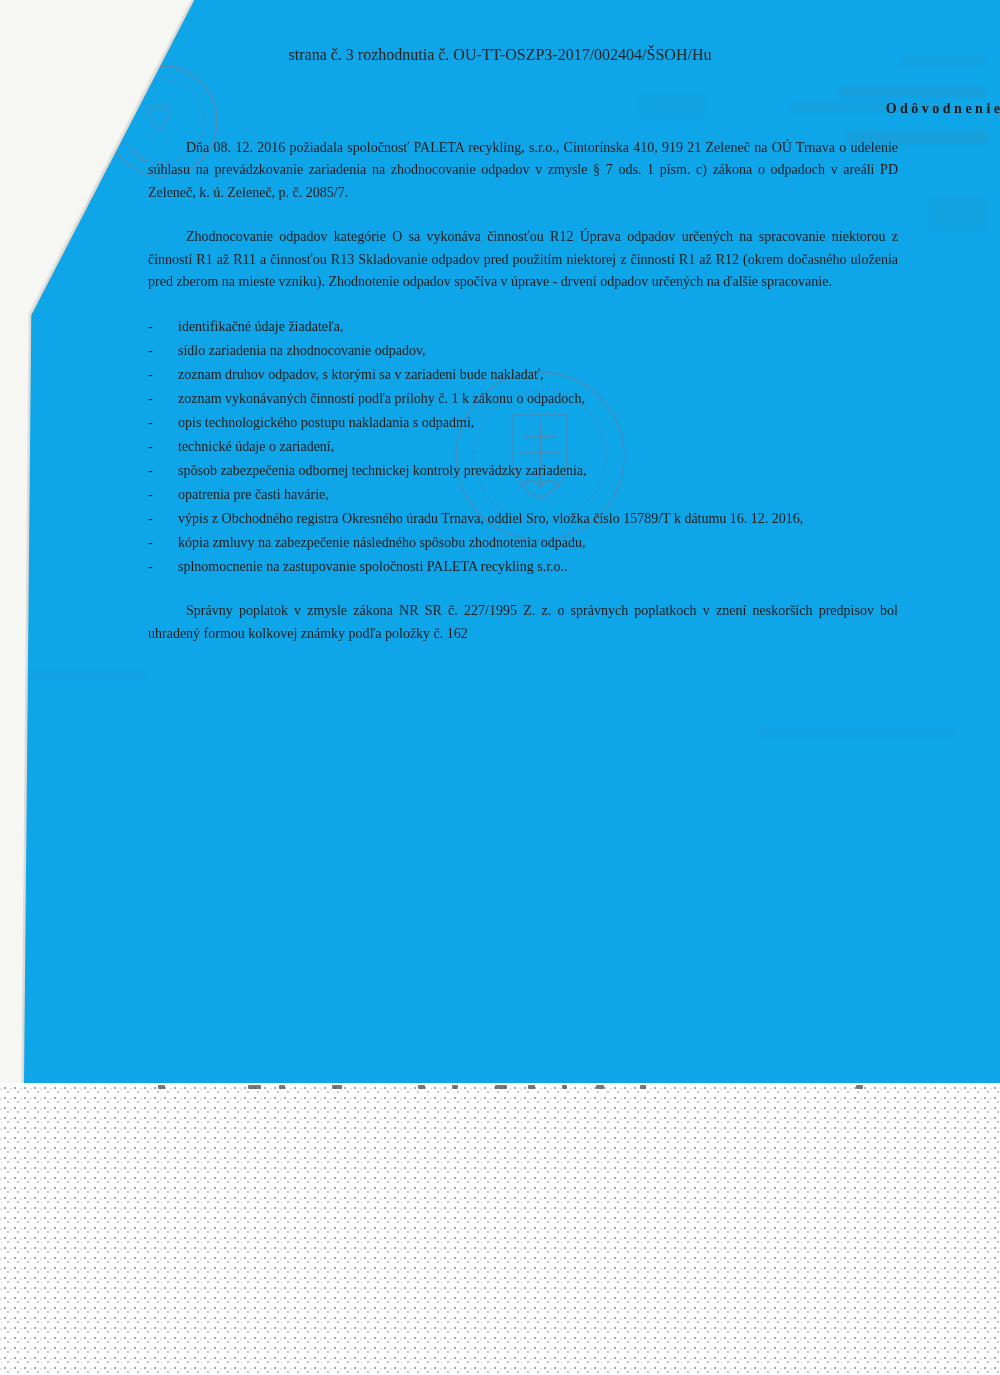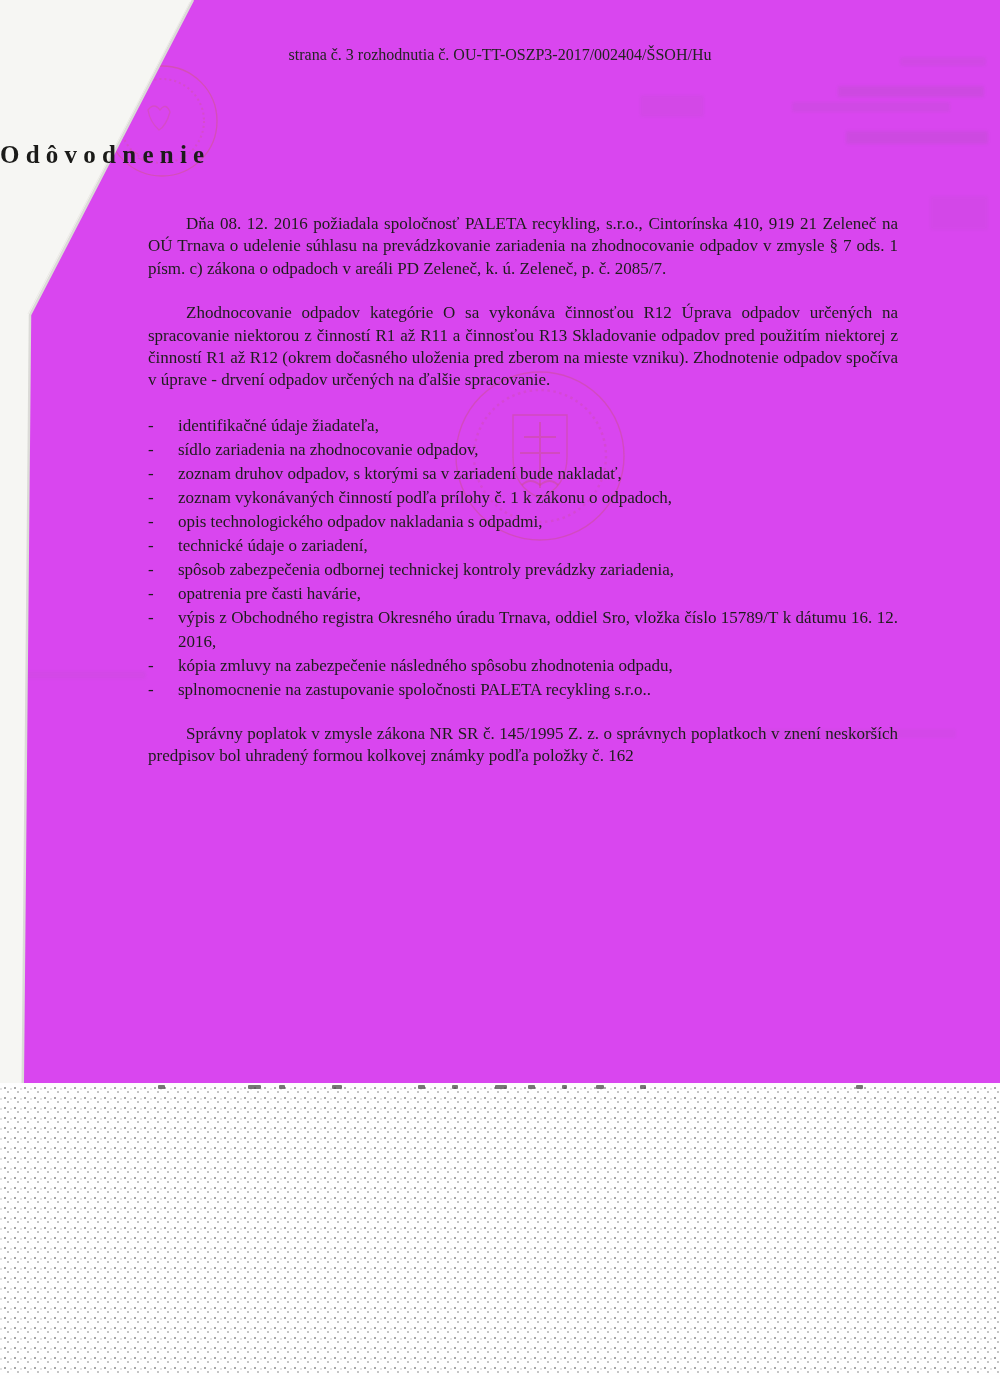--- a/index.html
+++ b/index.html
@@ -4,21 +4,21 @@
 <style>
   html,body{margin:0;padding:0;}
   body{
     width:1000px;height:1375px;
     background:#f4f4f2;
     font-family:"Liberation Serif","DejaVu Serif",serif;
     position:relative;overflow:hidden;
   }
   .page{
     position:absolute;inset:0;
-    background:#d946ef;
+    background:#0ea5e9;
     color:#1d1d1b;
   }
   
   .fold-svg{position:absolute;left:0;top:0;z-index:5;pointer-events:none;}
   .stamp{position:absolute;z-index:2;pointer-events:none;}
   .stamp.center{left:450px;top:365px;}
   .stamp.corner{left:100px;top:58px;}
   .ghost{position:absolute;background:rgba(110,110,110,0.10);filter:blur(1.6px);border-radius:2px;z-index:1;}
   .g1{left:838px;top:86px;width:146px;height:11px;}
   .g2{left:792px;top:102px;width:158px;height:10px;opacity:.8;}
@@ -29,27 +29,27 @@
   .g7{left:760px;top:729px;width:196px;height:9px;opacity:.45;}
   .g8{left:0px;top:671px;width:146px;height:8px;opacity:.55;}
   
   .header{
     position:relative;z-index:6;
     padding-top:44px;text-align:center;
     font-size:16px;line-height:21px;color:#242422;
   }
   .title{
     position:relative;z-index:6;
-    margin-top:76px;text-align:left;
-    font-size:25px;font-weight:bold;color:#1b1b19;
+    margin-top:36px;text-align:right;
+    font-size:14px;font-weight:bold;color:#1b1b19;
   }
   .content{
     position:relative;z-index:6;
-    margin:44px 102px 0 148px;
-    font-size:17px;line-height:22.4px;
+    margin:20px 102px 0 148px;
+    font-size:14px;line-height:22.4px;
     text-align:justify;
   }
   .para{margin:0 0 22px 0;text-indent:38px;}
   .para.tight{margin-bottom:1px;}
   ul.dashlist{list-style:none;margin:0 0 21px 0;padding:0;}
   ul.dashlist li{display:flex;line-height:24px;text-align:justify;}
   ul.dashlist .marker{flex:0 0 30px;}
   ul.dashlist .itext{flex:1 1 auto;}
   
   .dither{
@@ -124,21 +124,21 @@
         <li>
           <span class="marker">-</span>
           <span class="itext">zoznam druhov odpadov, s ktorými sa v zariadení bude nakladať,</span>
         </li>
         <li>
           <span class="marker">-</span>
           <span class="itext">zoznam vykonávaných činností podľa prílohy č. 1 k zákonu o odpadoch,</span>
         </li>
         <li>
           <span class="marker">-</span>
-          <span class="itext">opis technologického odpadov nakladania s odpadmi,</span>
+          <span class="itext">opis technologického postupu nakladania s odpadmi,</span>
         </li>
         <li>
           <span class="marker">-</span>
           <span class="itext">technické údaje o zariadení,</span>
         </li>
         <li>
           <span class="marker">-</span>
           <span class="itext">spôsob zabezpečenia odbornej technickej kontroly prevádzky zariadenia,</span>
         </li>
         <li>
@@ -151,21 +151,21 @@
         </li>
         <li>
           <span class="marker">-</span>
           <span class="itext">kópia zmluvy na zabezpečenie následného spôsobu zhodnotenia odpadu,</span>
         </li>
         <li>
           <span class="marker">-</span>
           <span class="itext">splnomocnenie na zastupovanie spoločnosti PALETA recykling s.r.o..</span>
         </li>
       </ul>
-      <p class="para">Správny poplatok v zmysle zákona NR SR č. 145/1995 Z. z. o správnych poplatkoch v znení neskorších predpisov bol uhradený formou kolkovej známky podľa položky č. 162</p>
+      <p class="para">Správny poplatok v zmysle zákona NR SR č. 227/1995 Z. z. o správnych poplatkoch v znení neskorších predpisov bol uhradený formou kolkovej známky podľa položky č. 162</p>
     </div>
 
   <div class="dither">
     <div class="remnant r1"></div>
     <div class="remnant r2"></div>
     <div class="remnant r3"></div>
     <div class="remnant r4"></div>
     <div class="remnant r5"></div>
     <div class="remnant r6"></div>
     <div class="remnant r7"></div>

